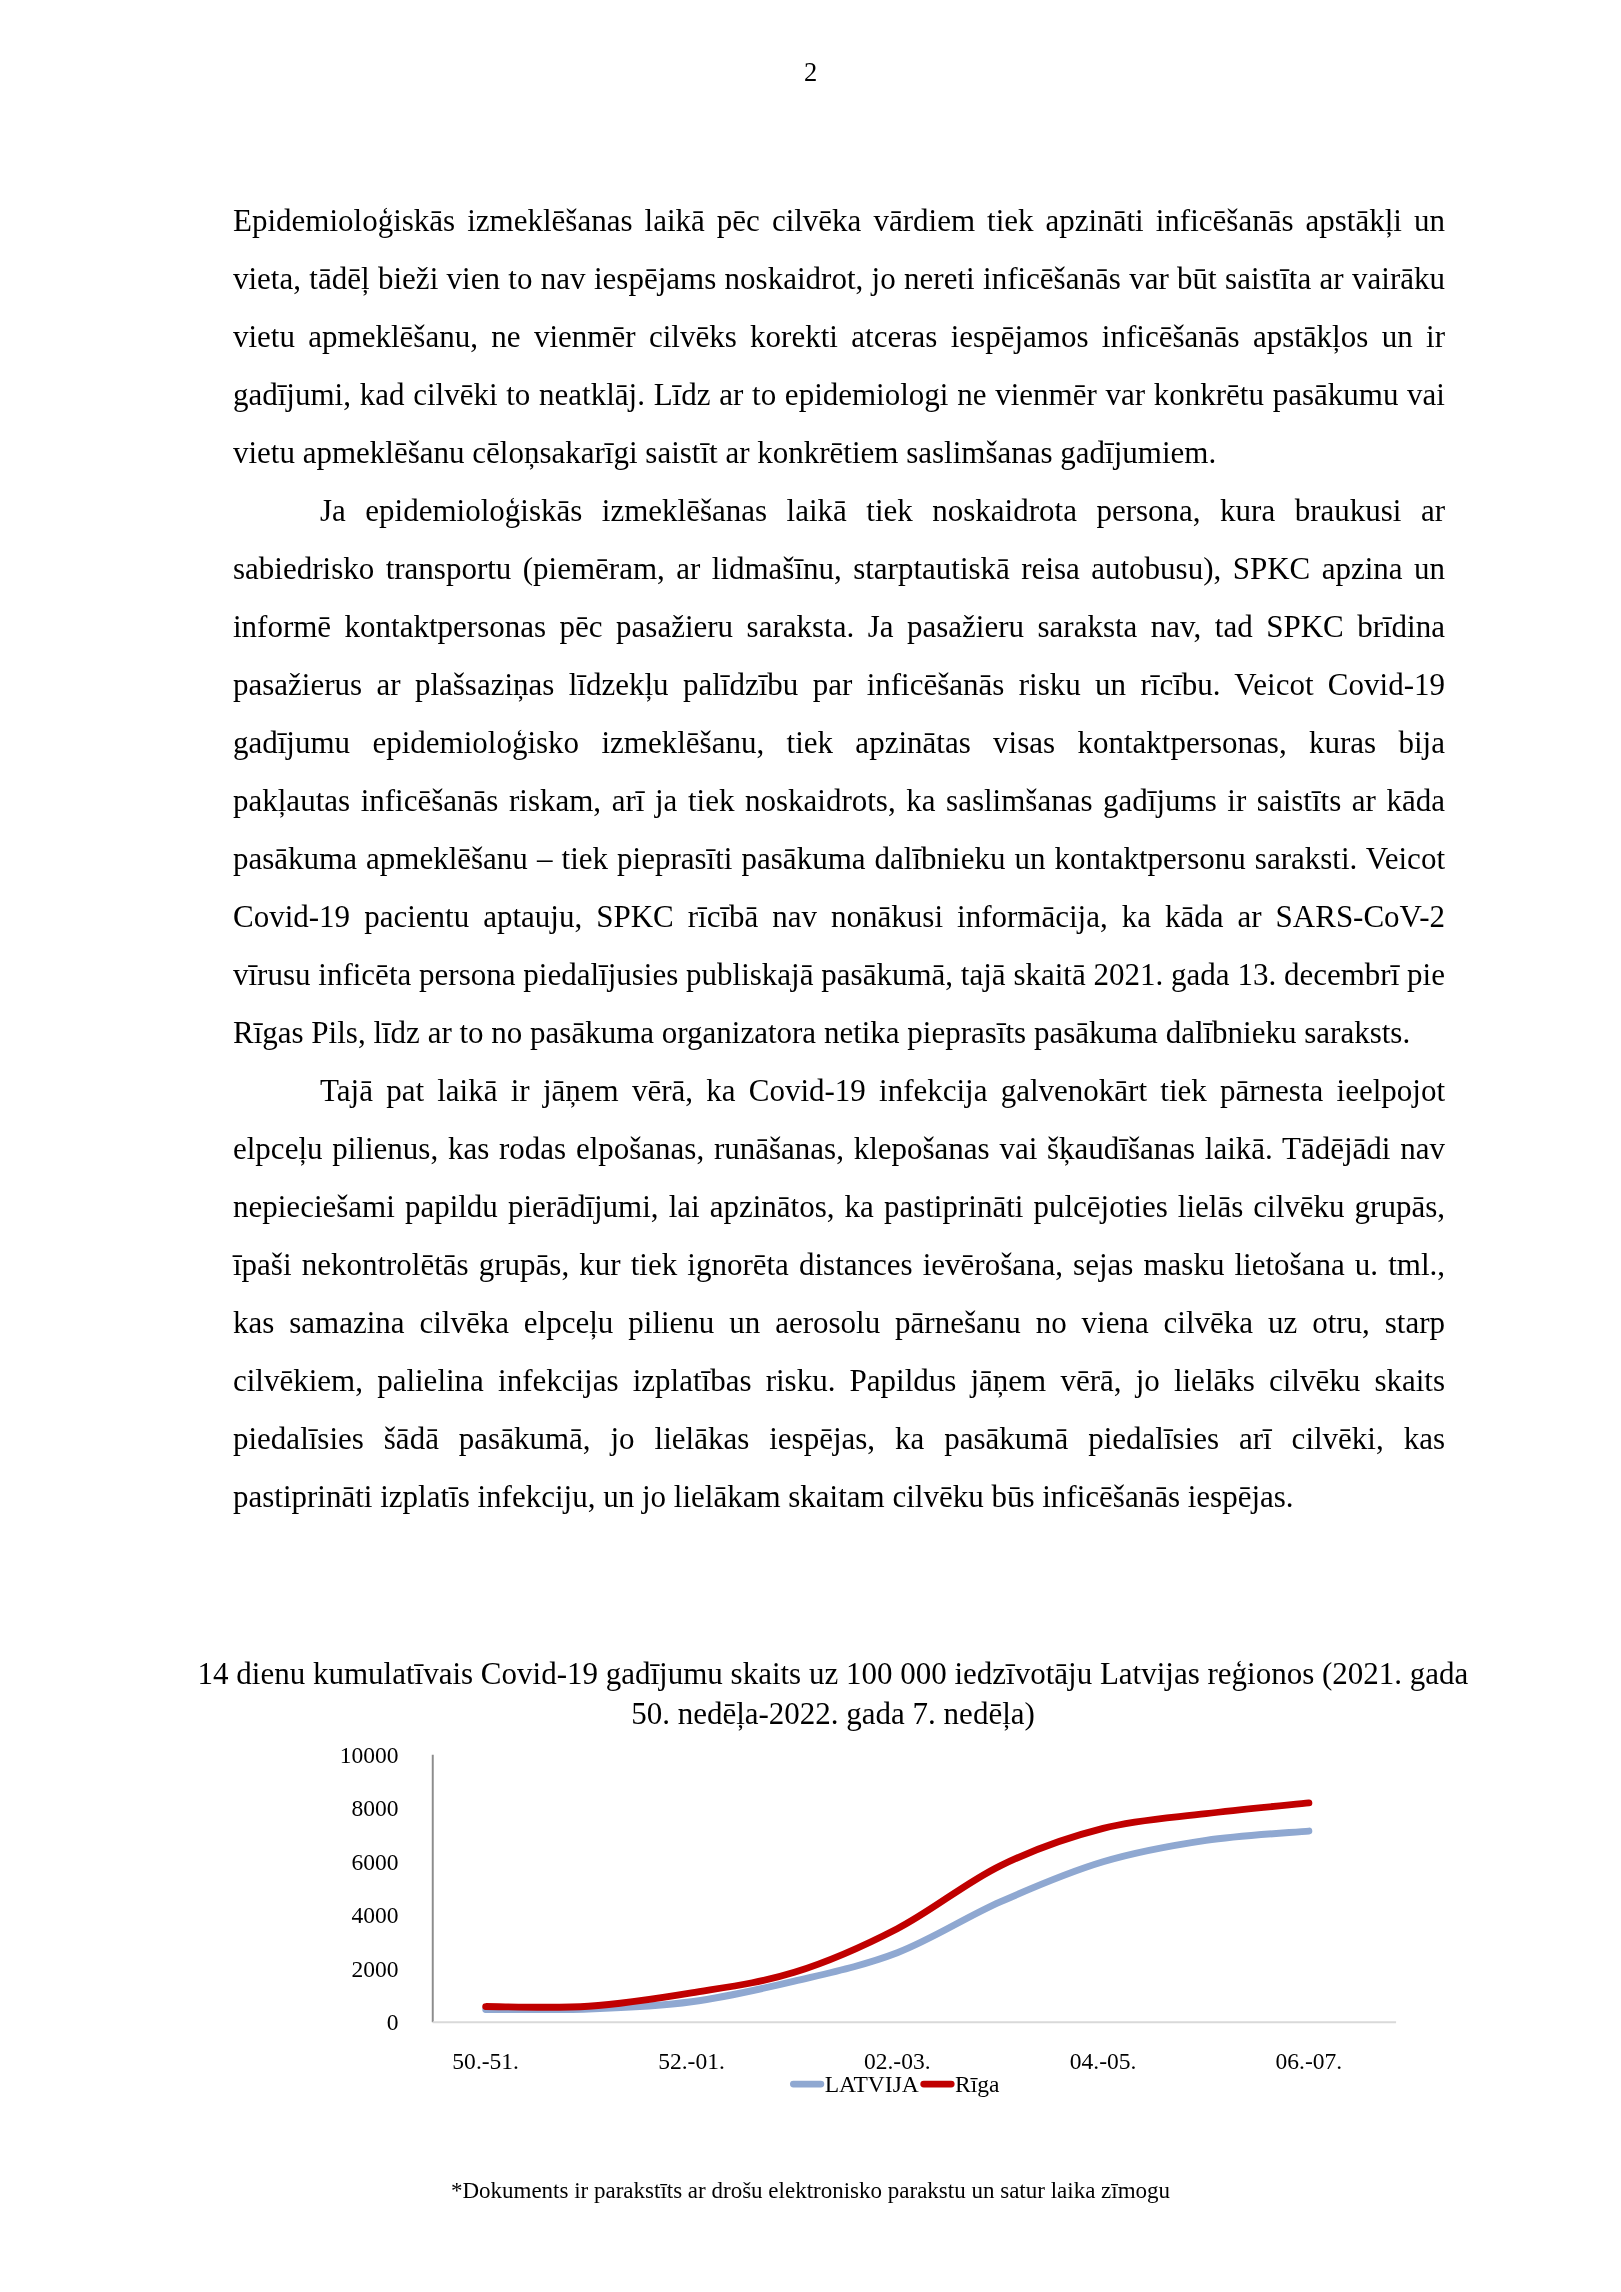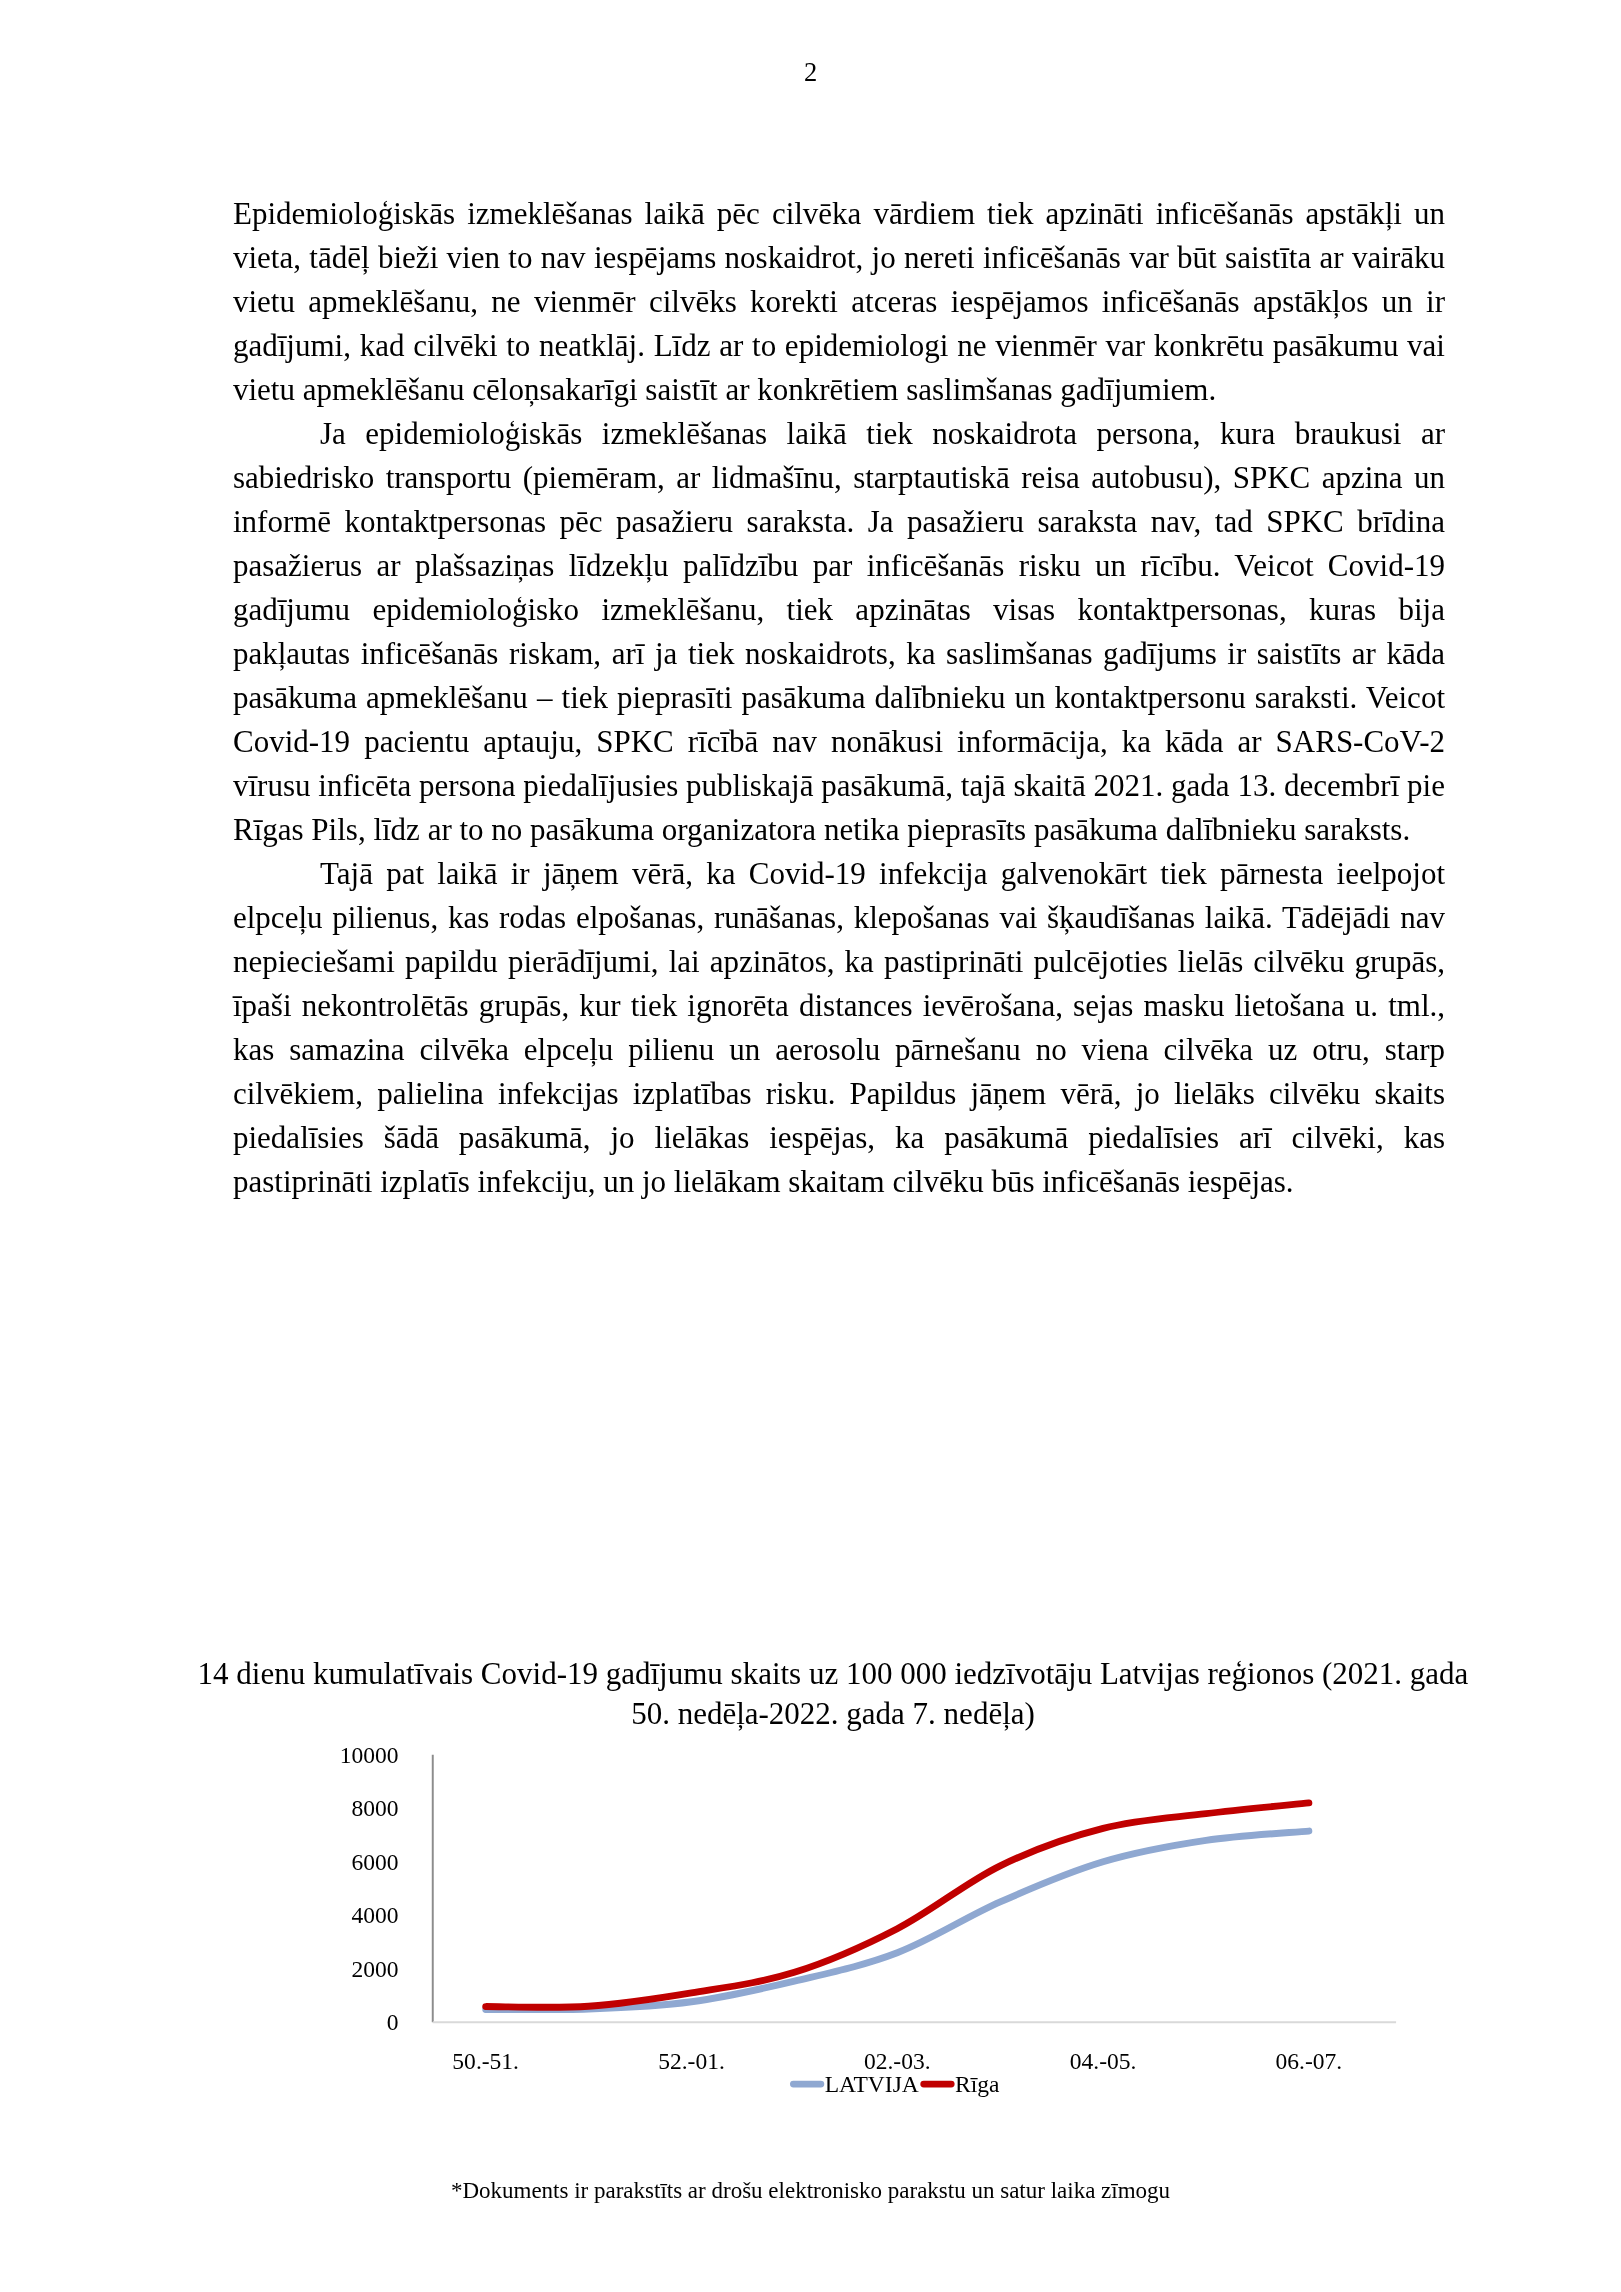--- a/index.html
+++ b/index.html
@@ -1,18 +1,18 @@
 <!DOCTYPE html>
 <html><head>
 <meta charset="utf-8">
 <style>
   html, body { margin: 0; padding: 0; background: #ffffff; }
   body { width: 1621px; height: 2293px; position: relative; font-family: "Liberation Serif", serif; color: #000; }
   .page-number { position: absolute; top: 57px; left: 0; width: 100%; text-align: center; font-size: 26.5px; }
-  .body-text { position: absolute; left: 233px; width: 1212px; top: 192px; font-size: 31px; line-height: 44px; }
+  .body-text { position: absolute; left: 233px; width: 1212px; top: 192px; font-size: 31px; line-height: 58px; }
   .para { margin: 0; text-align: justify; text-align-last: left; }
   .para.indent { text-indent: 87px; }
   .chart-title { position: absolute; left: 196px; width: 1274px; top: 1654px; text-align: center; font-size: 31px; line-height: 40px; }
   .chart-wrap { position: absolute; left: 323px; top: 1735px; width: 1078px; height: 363px; }
   .footer-note { position: absolute; top: 2166px; left: 0; width: 100%; text-align: center; font-size: 23px; margin-top: 12px; }
   svg text { font-family: "Liberation Serif", serif; }
 </style>
 </head>
 <body>
 

